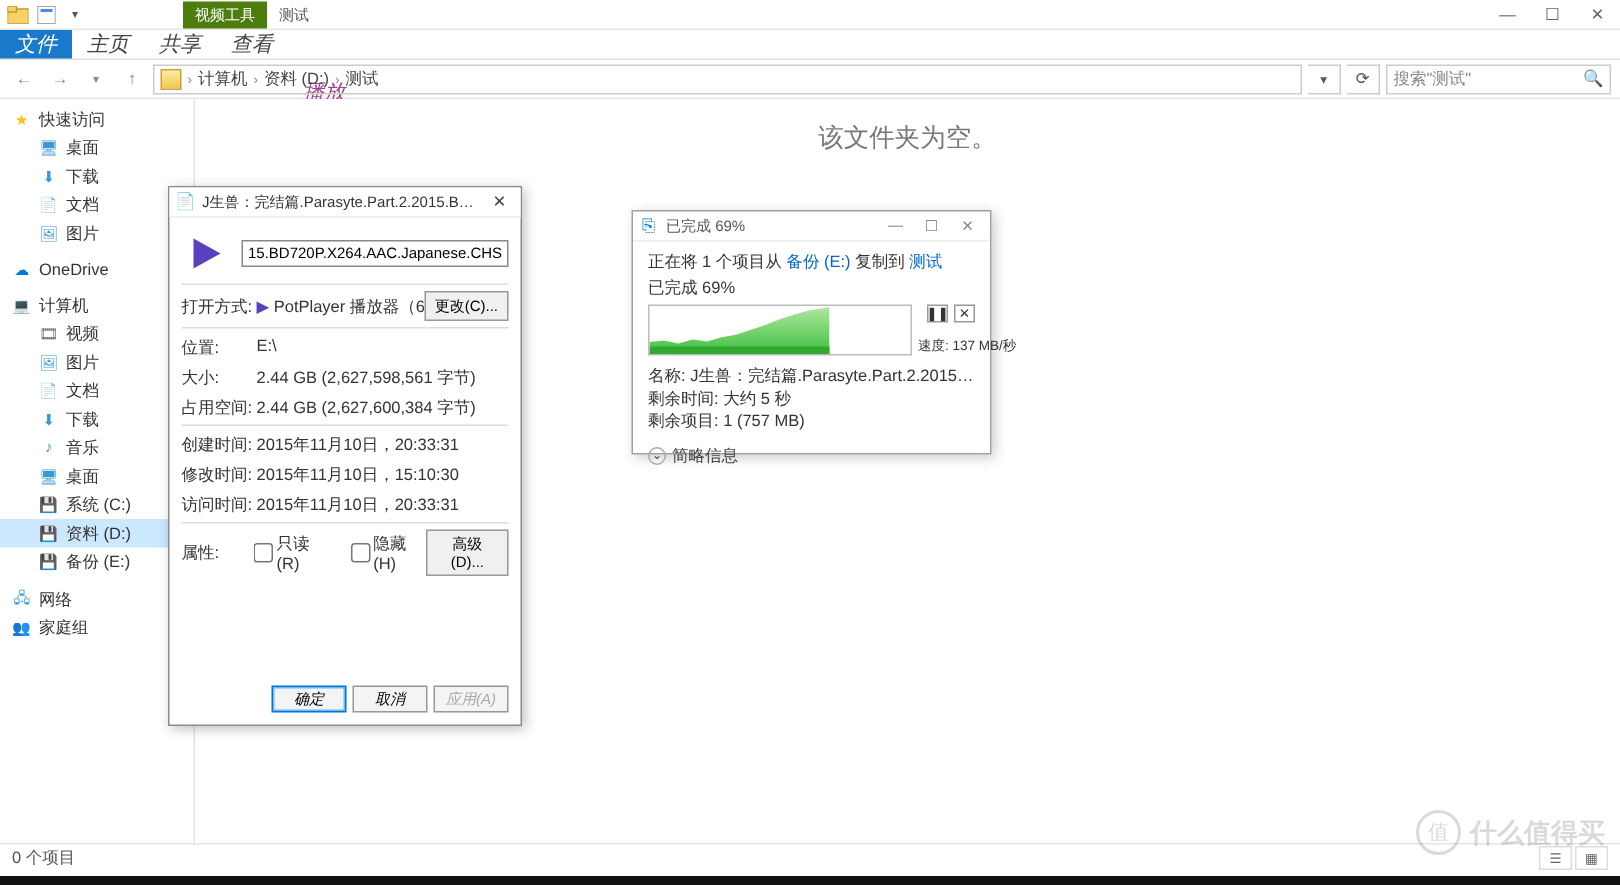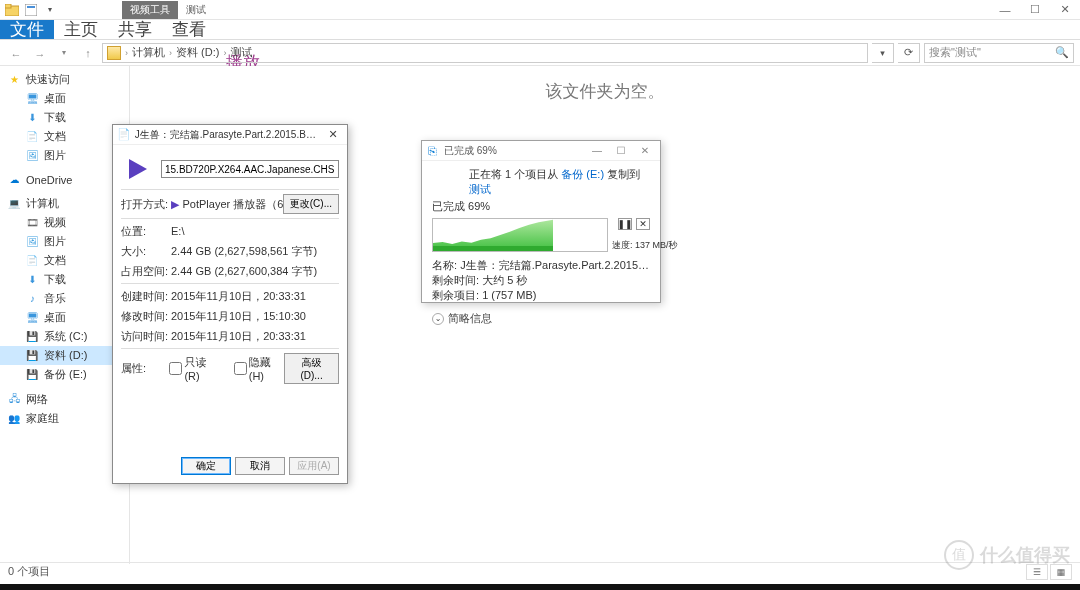--- a/index.html
+++ b/index.html
@@ -3,28 +3,28 @@
 <meta charset="utf-8">
 <style>
 * { margin: 0; padding: 0; box-sizing: border-box; font-family: "Microsoft YaHei", "Segoe UI", sans-serif; font-size: 11px; }
 body { width: 1080px; height: 590px; background: #fff; position: relative; overflow: hidden; }
 
 
 .titlebar { height: 20px; background: #fff; display: flex; align-items: center; border-bottom: 1px solid #e5e5e5; }
 .qat { display: flex; align-items: center; gap: 3px; padding: 0 4px; }
 .qat-icon { width: 16px; height: 16px; display: flex; align-items: center; justify-content: center; font-size: 10px; }
 .title-center { flex: 1; display: flex; align-items: center; justify-content: flex-start; padding-left: 60px; }
-.tab-group { background: #737373; color: #fff; padding: 2px 8px; font-size: 10px; }
+.tab-group { background: #4d7c0f; color: #fff; padding: 2px 8px; font-size: 10px; }
 .tab-group.plain { background: transparent; color: #555; }
 .winctrl { display: flex; }
 .winbtn { width: 30px; height: 20px; display: flex; align-items: center; justify-content: center; color: #666; }
 
 
 .ribbon { height: 20px; display: flex; align-items: stretch; border-bottom: 1px solid #ddd; }
-.rtab { padding: 2px 10px; display: flex; align-items: center; font-size: 17px; color: #444; }
+.rtab { padding: 2px 10px; display: flex; align-items: center; font-size: 14px; color: #444; font-style: italic; }
 .rtab.active { background: #1979ca; color: #fff; }
 .rtab.context { color: #a04090; margin-top: 40px; }
 
 
 .addrbar { height: 26px; display: flex; align-items: center; padding: 2px 6px; gap: 4px; border-bottom: 1px solid #e5e5e5; }
 .navbtn { width: 20px; height: 20px; display: flex; align-items: center; justify-content: center; color: #888; }
 .crumb { flex: 1; border: 1px solid #ccc; height: 20px; display: flex; align-items: center; padding: 0 4px; gap: 4px; font-size: 11px; color: #444; }
 .crumb .sep { color: #888; font-size: 9px; }
 .crumb-icon { width: 14px; height: 14px; background: linear-gradient(#ffe9a8, #f0c94a); border: 1px solid #d0a030; }
 .refresh { width: 22px; border: 1px solid #ccc; border-left: none; height: 20px; display: flex; align-items: center; justify-content: center; color: #555; }
@@ -70,34 +70,34 @@
 .propdlg .dbody { padding: 8px; font-size: 10px; color: #333; }
 .propdlg .frow { display: flex; align-items: center; margin-bottom: 4px; min-height: 16px; }
 .propdlg .flab { width: 50px; color: #333; }
 .propdlg .fval { flex: 1; color: #333; }
 .propdlg .fhr { border: none; border-top: 1px solid #ddd; margin: 4px 0; }
 .propdlg .fileicon { width: 32px; height: 32px; display: flex; align-items: center; justify-content: center; margin-right: 8px; }
 .propdlg .fname { flex: 1; border: 1px solid #888; padding: 2px 3px; font-size: 10px; height: 18px; white-space: nowrap; overflow: hidden; }
 .propdlg .smallbtn { border: 1px solid #999; background: #f0f0f0; padding: 2px 6px; font-size: 10px; }
 .propdlg .attrs { display: flex; gap: 14px; align-items: flex-end; }
 .propdlg .chk { display: flex; align-items: center; gap: 2px; }
-.propdlg .btnrow { position: absolute; bottom: 8px; left: 0; right: 0; display: flex; justify-content: flex-end; gap: 4px; padding: 0 8px; }
+.propdlg .btnrow { position: absolute; bottom: 8px; left: 0; right: 0; display: flex; justify-content: flex-end; gap: 4px; padding: 0 8px; font-style: italic; }
 .propdlg .dbtn { width: 50px; height: 18px; border: 1px solid #999; background: #f4f4f4; font-size: 10px; display: flex; align-items: center; justify-content: center; }
 .propdlg .dbtn.def { border: 1px solid #0078d4; box-shadow: inset 0 0 0 1px #6bb8ff; }
 .propdlg .dbtn.dis { color: #aaa; }
 
 
 .copydlg { position: absolute; left: 421px; top: 140px; width: 240px; height: 163px; background: #fff; border: 1px solid #a0a0a0; box-shadow: 2px 2px 8px rgba(0,0,0,0.2); }
 .copydlg .chdr { height: 20px; display: flex; align-items: center; padding: 0 6px; border-bottom: 1px solid #eee; }
 .copydlg .cicon { width: 12px; height: 12px; color: #0078d4; margin-right: 4px; }
 .copydlg .ctitle { flex: 1; font-size: 10px; color: #555; }
 .copydlg .cwin { display: flex; gap: 6px; }
 .copydlg .cwbtn { width: 18px; height: 14px; display: flex; align-items: center; justify-content: center; color: #888; font-size: 10px; }
 .copydlg .cbody { padding: 6px 10px; font-size: 10px; color: #333; }
-.copydlg .cline { margin-bottom: 2px; margin-left: 37px; }
+.copydlg .cline { margin-bottom: 2px; }
 .copydlg .clink { color: #0066cc; }
 .copydlg .cprog { font-size: 11px; margin: 2px 0 4px; }
 .copydlg .pgrow { display: flex; align-items: stretch; gap: 4px; }
 .copydlg .pgraph { flex: 1; height: 34px; border: 1px solid #bbb; position: relative; background: #fff; overflow: hidden; }
 .copydlg .pgraph .fill { position: absolute; left: 0; top: 0; bottom: 0; width: 69%; background: linear-gradient(to top, #3fbf3f, #b0e8a0); clip-path: polygon(0 75%, 8% 72%, 16% 78%, 24% 70%, 32% 74%, 40% 65%, 48% 60%, 56% 50%, 64% 40%, 72% 28%, 80% 18%, 88% 10%, 100% 2%, 100% 100%, 0 100%); }
 .copydlg .pgraph .bar { position: absolute; left: 0; right: 0; bottom: 0; height: 5px; }
 .copydlg .pgraph .bar .done { width: 69%; height: 100%; background: #2faa2f; }
 .copydlg .pctrl { width: 38px; display: flex; flex-direction: column; justify-content: space-between; }
 .copydlg .pbtns { display: flex; justify-content: flex-end; gap: 4px; }
 .copydlg .pbtn { width: 14px; height: 12px; border: 1px solid #999; display: flex; align-items: center; justify-content: center; font-size: 9px; }

